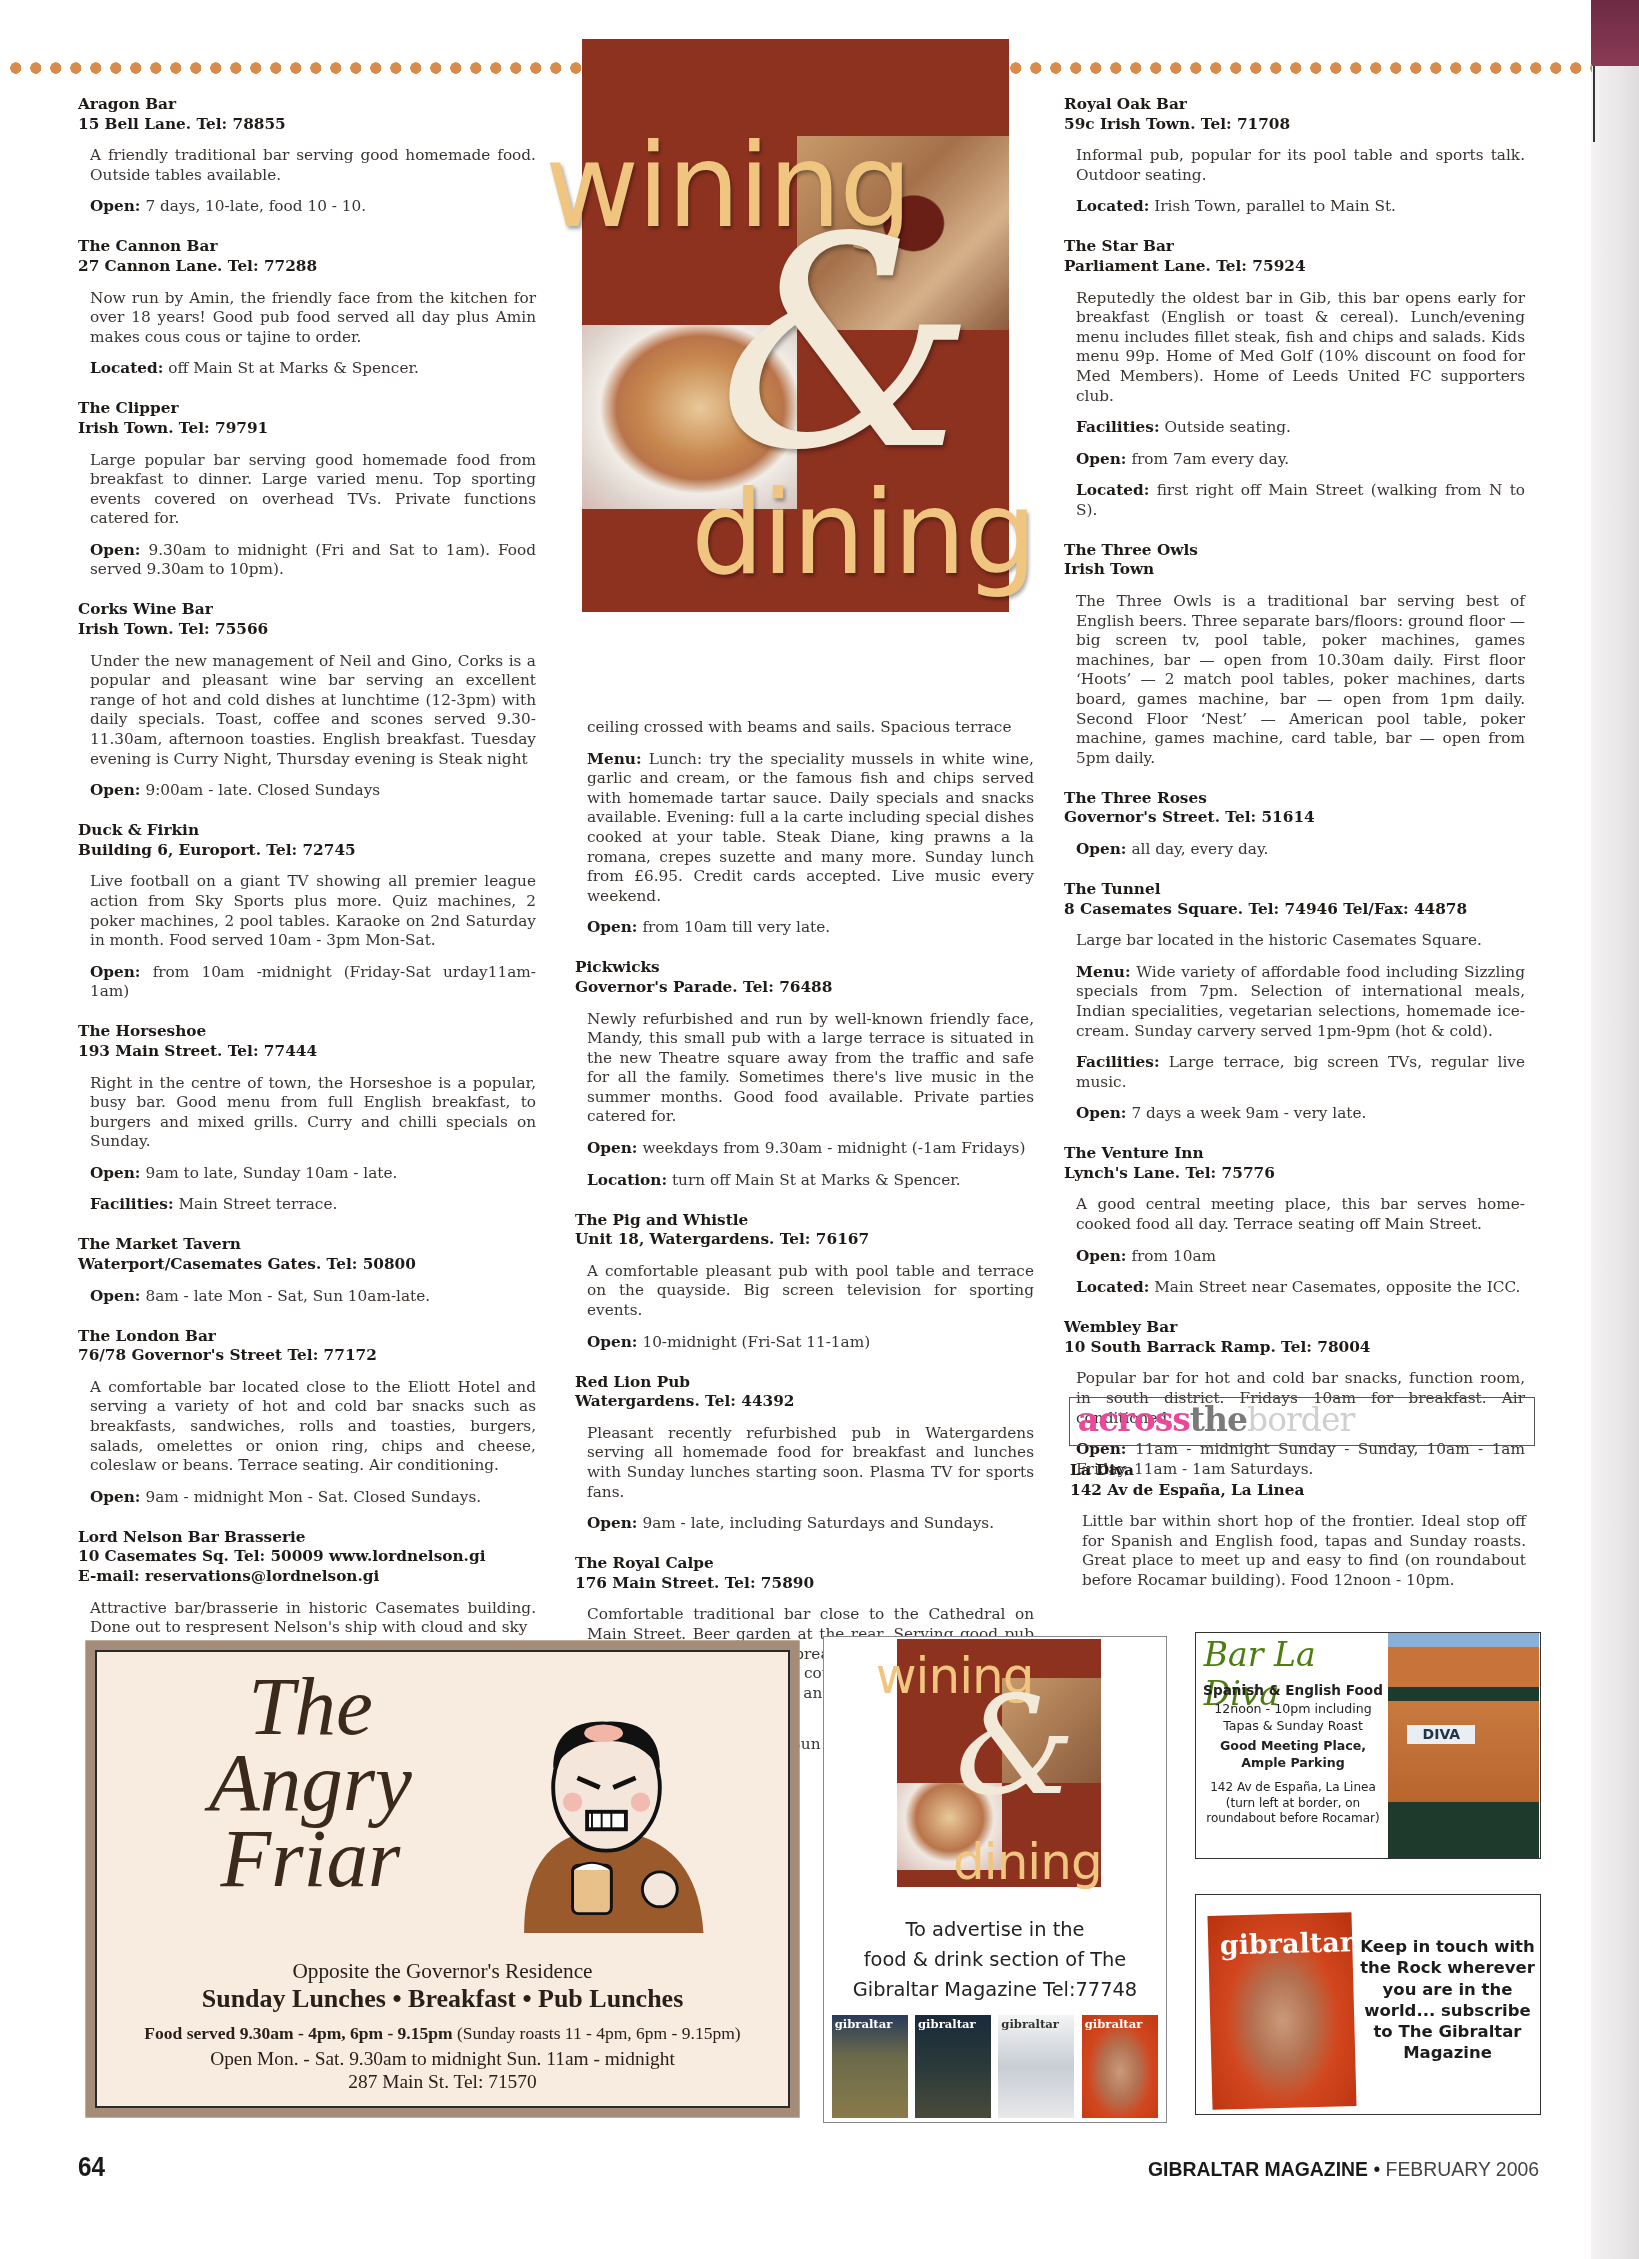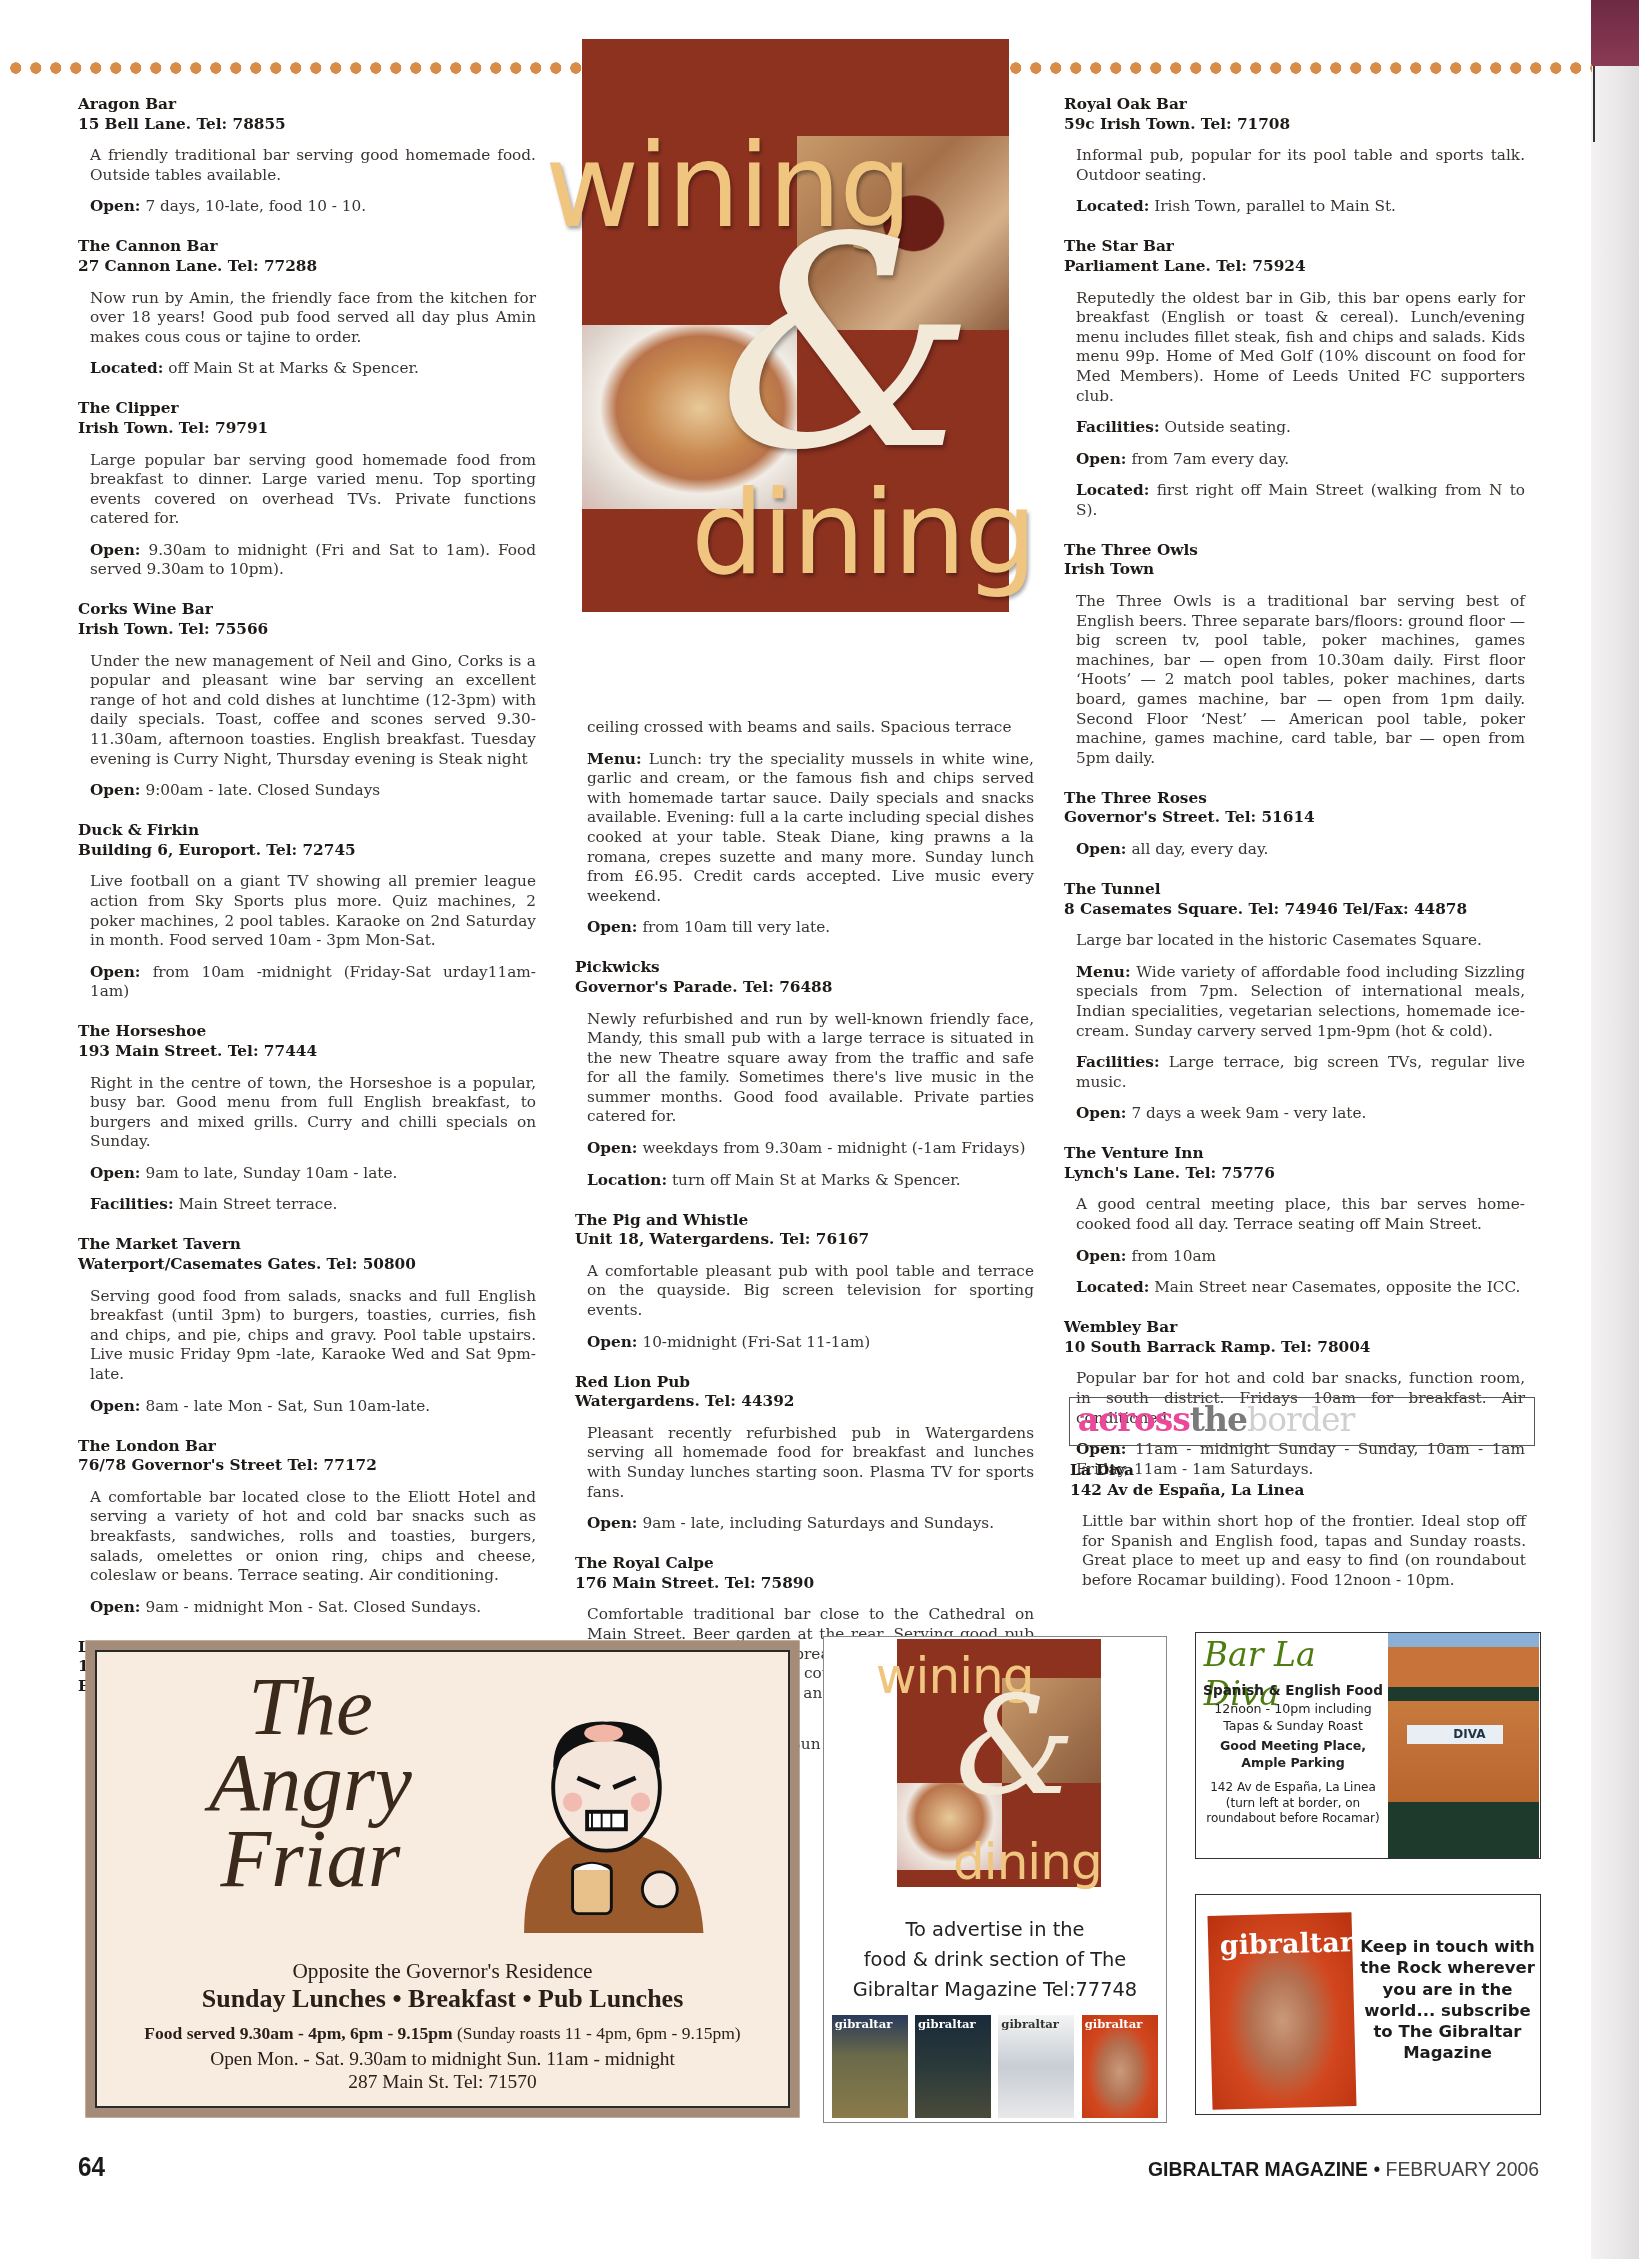--- a/index.html
+++ b/index.html
@@ -113,21 +113,21 @@
 
   .ad-diva {
     position:absolute; left:1195px; top:1632px; width:344px; height:225px;
     border:1.9px solid #333; background:#fff; overflow:hidden;
     font-family:"DejaVu Sans","Liberation Sans",sans-serif; color:#222; text-align:center;
   }
   .ad-diva .photo {
     position:absolute; left:192px; top:0; width:151px; height:225px;
     background:linear-gradient(180deg,#8ab0d8 0%, #8ab0d8 6%, #c8733a 6%, #c8733a 24%, #1e3a2c 24%, #1e3a2c 30%, #c87a3e 30%, #b8652e 75%, #1e3a2c 75%, #1e3a2c 100%);
   }
-  .ad-diva .photo .sign { position:absolute; left:19.4px; top:92px; width:68px; height:19.4px; background:#e8eef4; font-size:12px; color:#234; font-weight:bold; line-height:19.4px;padding-left:28px; }
+  .ad-diva .photo .sign { position:absolute; left:19.4px; top:92px; width:68px; height:19.4px; background:#e8eef4; font-size:14px; color:#234; font-weight:bold; line-height:19.4px; }
   .ad-diva .title { position:absolute; left:3.9px; top:1.9px; width:190px; font-family:"DejaVu Serif",serif; font-style:italic; font-size:33px; color:#4d7c0f; text-align:left; padding-left:3.9px; }
   .ad-diva .l1 { position:absolute; left:0; width:194px; top:49px; font-size:13.6px; font-weight:bold; }
   .ad-diva .l2 { position:absolute; left:0; width:194px; top:68px; font-size:12.6px; line-height:16.5px; }
   .ad-diva .l3 { position:absolute; left:0; width:194px; top:105px; font-size:12.6px; font-weight:bold; line-height:16.5px; }
   .ad-diva .l4 { position:absolute; left:0; width:194px; top:147px; font-size:12px; line-height:15.5px; }
 
   .ad-sub {
     position:absolute; left:1195px; top:1894px; width:344px; height:219px;
     border:1.9px solid #333; background:#fff; overflow:hidden;
     font-family:"DejaVu Sans","Liberation Sans",sans-serif;
@@ -198,21 +198,20 @@
     <div class="entry">
       <span class="name">The Horseshoe</span>
       <span class="addr">193 Main Street.  Tel: 77444</span>
       <p class="desc">Right in the centre of town, the Horseshoe is a popular, busy bar.  Good menu from full English breakfast, to burgers and mixed grills.  Curry and chilli specials on Sunday.</p>
       <p><span class="lbl">Open:</span><span class="desc"> 9am to  late, Sunday 10am - late.</span></p>
       <p><span class="lbl">Facilities:</span><span class="desc"> Main Street terrace.</span></p>
     </div>
     <div class="entry">
       <span class="name">The Market Tavern</span>
       <span class="addr">Waterport/Casemates Gates.  Tel: 50800</span>
-      <p class="desc">Serving good food from salads, snacks and full English breakfast (until 3pm) to burgers, toasties, curries, fish and chips, and pie, chips and gravy.  Pool table upstairs.  Live music Friday 9pm -late, Karaoke Wed and Sat 9pm- late.</p>
       <p><span class="lbl">Open:</span><span class="desc"> 8am - late Mon - Sat, Sun 10am-late.</span></p>
     </div>
     <div class="entry">
       <span class="name">The London Bar</span>
       <span class="addr">76/78 Governor's Street Tel: 77172</span>
       <p class="desc">A comfortable bar located close to the Eliott Hotel and serving a variety of hot and cold bar snacks such as breakfasts, sandwiches, rolls and toasties, burgers, salads, omelettes or onion ring, chips and cheese, coleslaw or beans. Terrace seating. Air conditioning.</p>
       <p><span class="lbl">Open:</span><span class="desc"> 9am - midnight Mon - Sat. Closed Sundays.</span></p>
     </div>
     <div class="entry">
       <span class="name">Lord Nelson Bar Brasserie</span>

